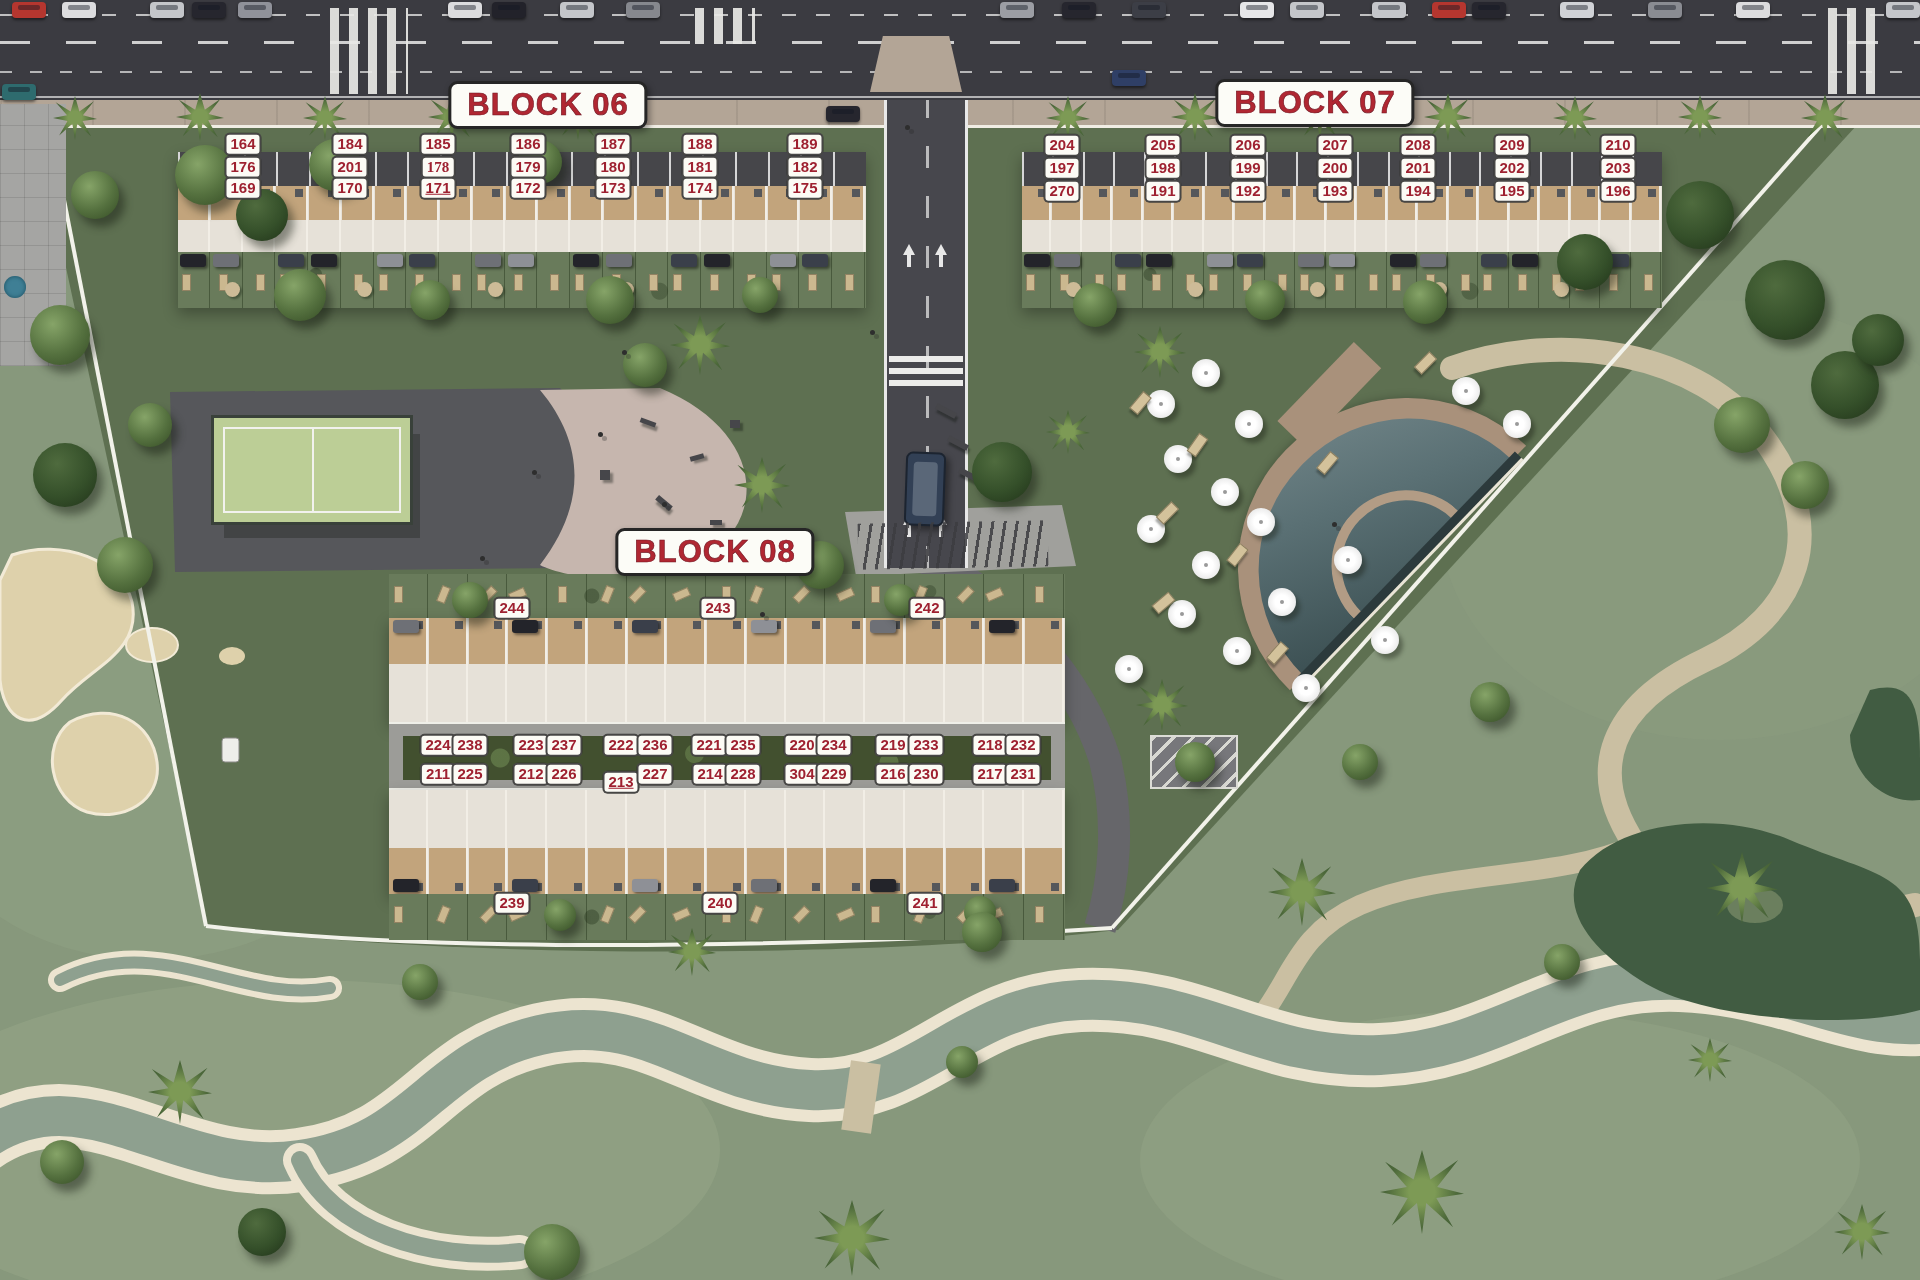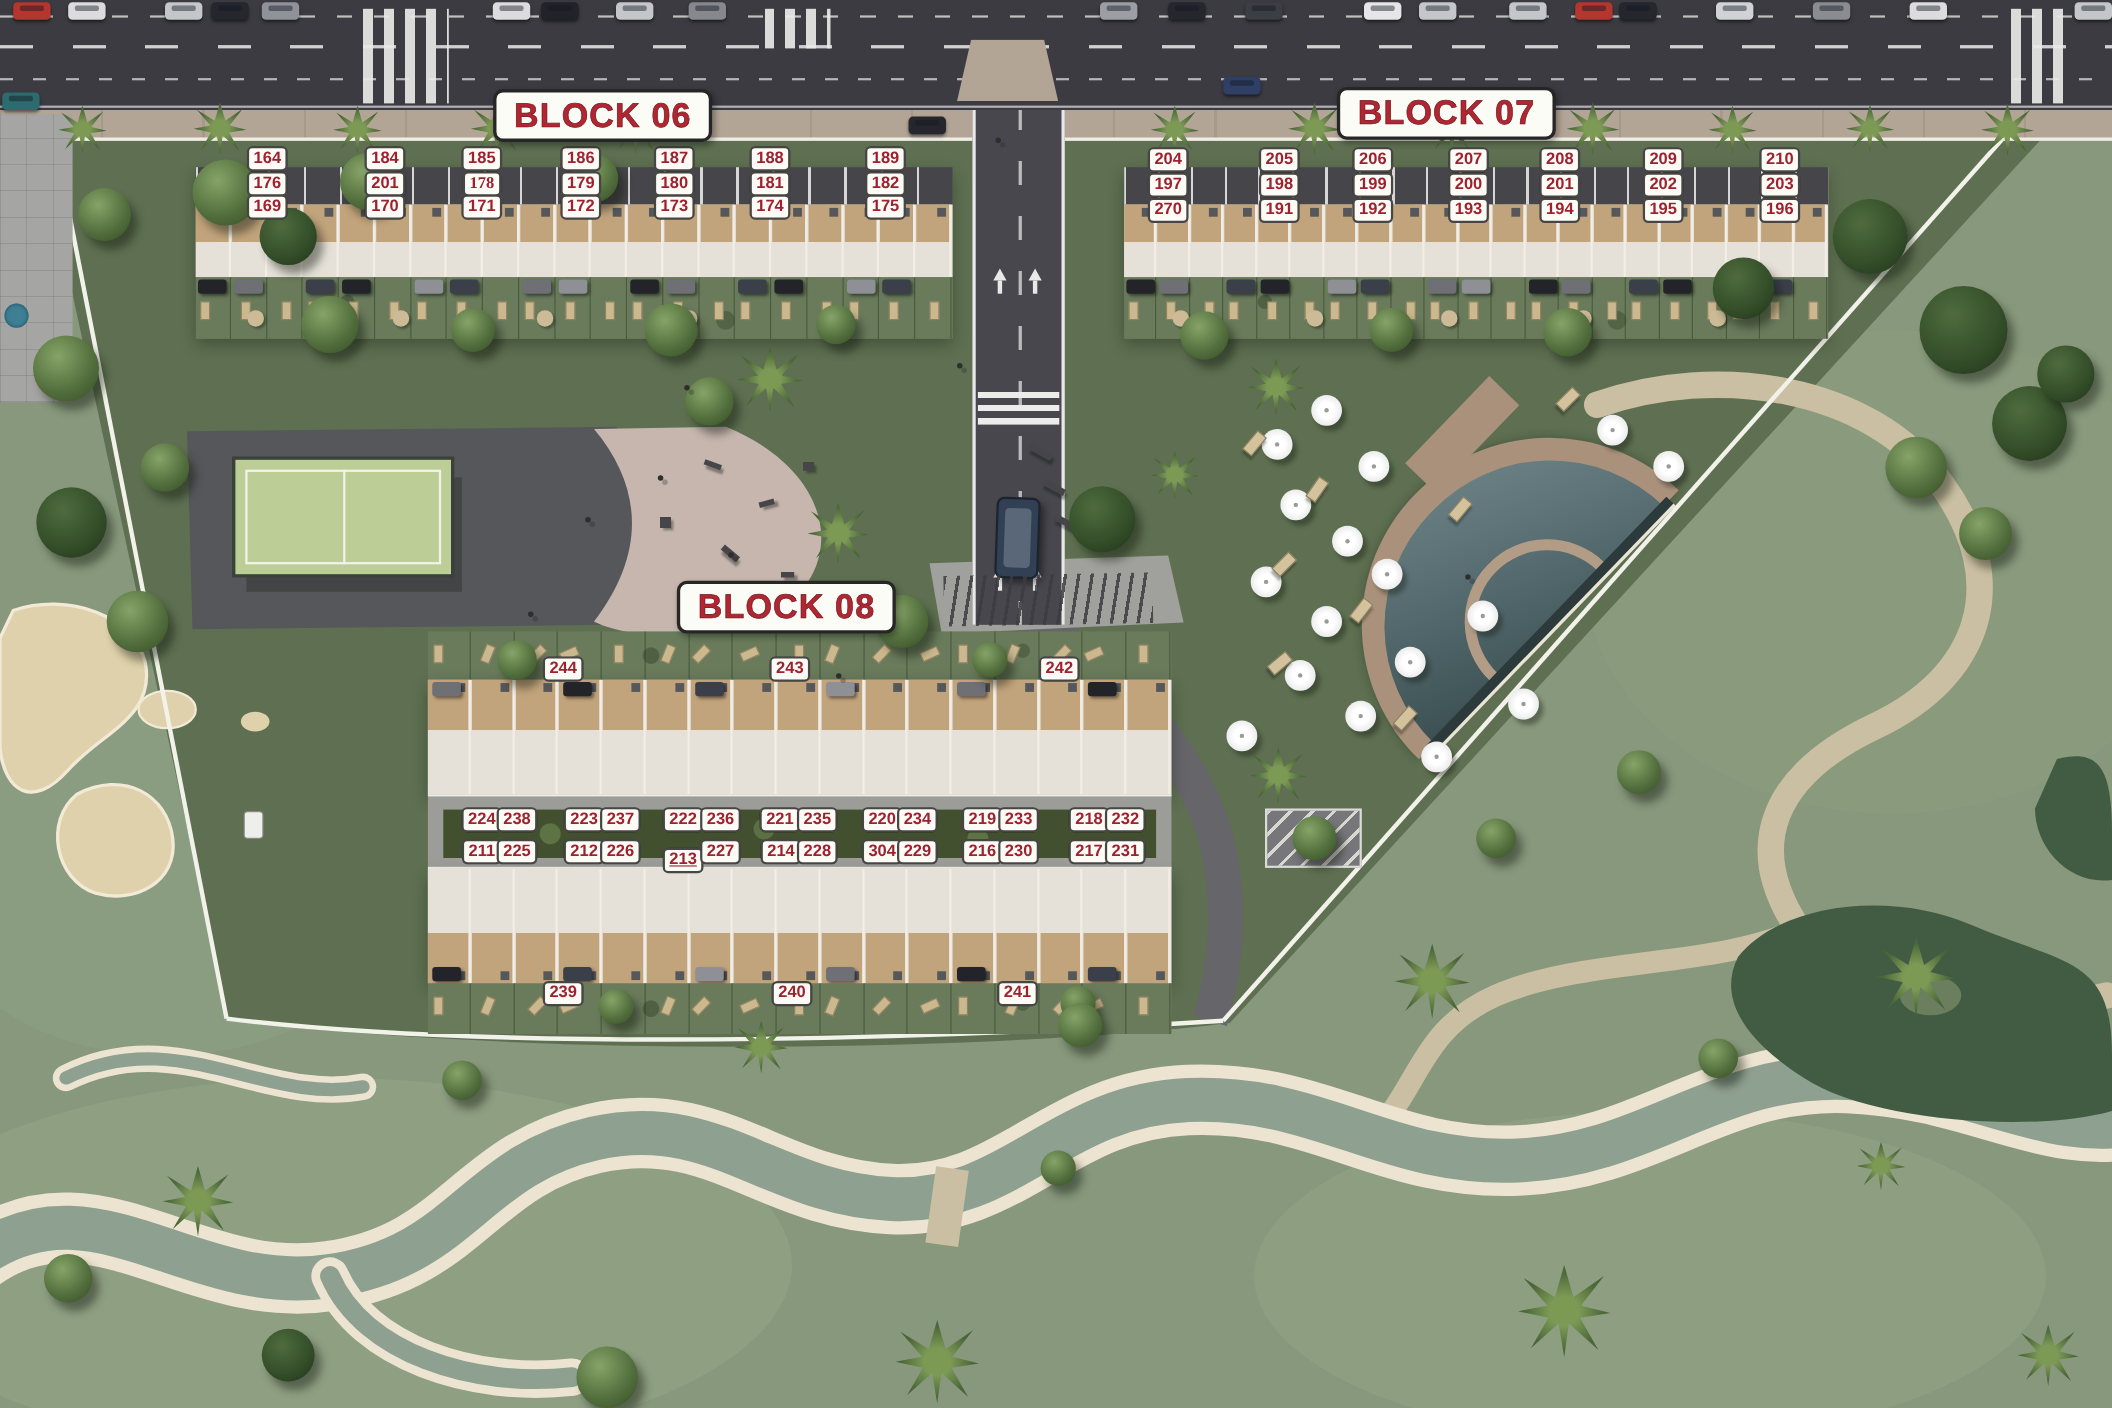--- a/index.html
+++ b/index.html
@@ -864,21 +864,21 @@
       <div class="chip" style="left: 805px; top: 144px;">189</div>
       <div class="chip" style="left: 243px; top: 167px;">176</div>
       <div class="chip" style="left: 350px; top: 167px;">201</div>
       <div class="chip" style="left: 438px; top: 167px; font-family: Liberation Serif, serif;">178</div>
       <div class="chip" style="left: 528px; top: 167px;">179</div>
       <div class="chip" style="left: 613px; top: 167px;">180</div>
       <div class="chip" style="left: 700px; top: 167px;">181</div>
       <div class="chip" style="left: 805px; top: 167px;">182</div>
       <div class="chip" style="left: 243px; top: 188px;">169</div>
       <div class="chip" style="left: 350px; top: 188px;">170</div>
-      <div class="chip" style="left: 438px; top: 188px;">171</div>
+      <div class="chip" style="left: 438px; top: 188px; text-decoration: underline;">171</div>
       <div class="chip" style="left: 528px; top: 188px;">172</div>
       <div class="chip" style="left: 613px; top: 188px;">173</div>
       <div class="chip" style="left: 700px; top: 188px;">174</div>
       <div class="chip" style="left: 805px; top: 188px;">175</div>
       <div class="chip" style="left: 1062px; top: 145px;">204</div>
       <div class="chip" style="left: 1163px; top: 145px;">205</div>
       <div class="chip" style="left: 1248px; top: 145px;">206</div>
       <div class="chip" style="left: 1335px; top: 145px;">207</div>
       <div class="chip" style="left: 1418px; top: 145px;">208</div>
       <div class="chip" style="left: 1512px; top: 145px;">209</div>
@@ -892,21 +892,21 @@
       <div class="chip" style="left: 1618px; top: 168px;">203</div>
       <div class="chip" style="left: 1062px; top: 191px;">270</div>
       <div class="chip" style="left: 1163px; top: 191px;">191</div>
       <div class="chip" style="left: 1248px; top: 191px;">192</div>
       <div class="chip" style="left: 1335px; top: 191px;">193</div>
       <div class="chip" style="left: 1418px; top: 191px;">194</div>
       <div class="chip" style="left: 1512px; top: 191px;">195</div>
       <div class="chip" style="left: 1618px; top: 191px;">196</div>
       <div class="chip" style="left: 512px; top: 608px;">244</div>
       <div class="chip" style="left: 718px; top: 608px;">243</div>
-      <div class="chip" style="left: 927px; top: 608px; margin-left: 36px;">242</div>
+      <div class="chip" style="left: 927px; top: 608px;">242</div>
       <div class="chip" style="left: 438px; top: 745px;">224</div>
       <div class="chip" style="left: 470px; top: 745px;">238</div>
       <div class="chip" style="left: 531px; top: 745px;">223</div>
       <div class="chip" style="left: 564px; top: 745px;">237</div>
       <div class="chip" style="left: 621px; top: 745px;">222</div>
       <div class="chip" style="left: 655px; top: 745px;">236</div>
       <div class="chip" style="left: 709px; top: 745px;">221</div>
       <div class="chip" style="left: 743px; top: 745px;">235</div>
       <div class="chip" style="left: 802px; top: 745px;">220</div>
       <div class="chip" style="left: 834px; top: 745px;">234</div>

